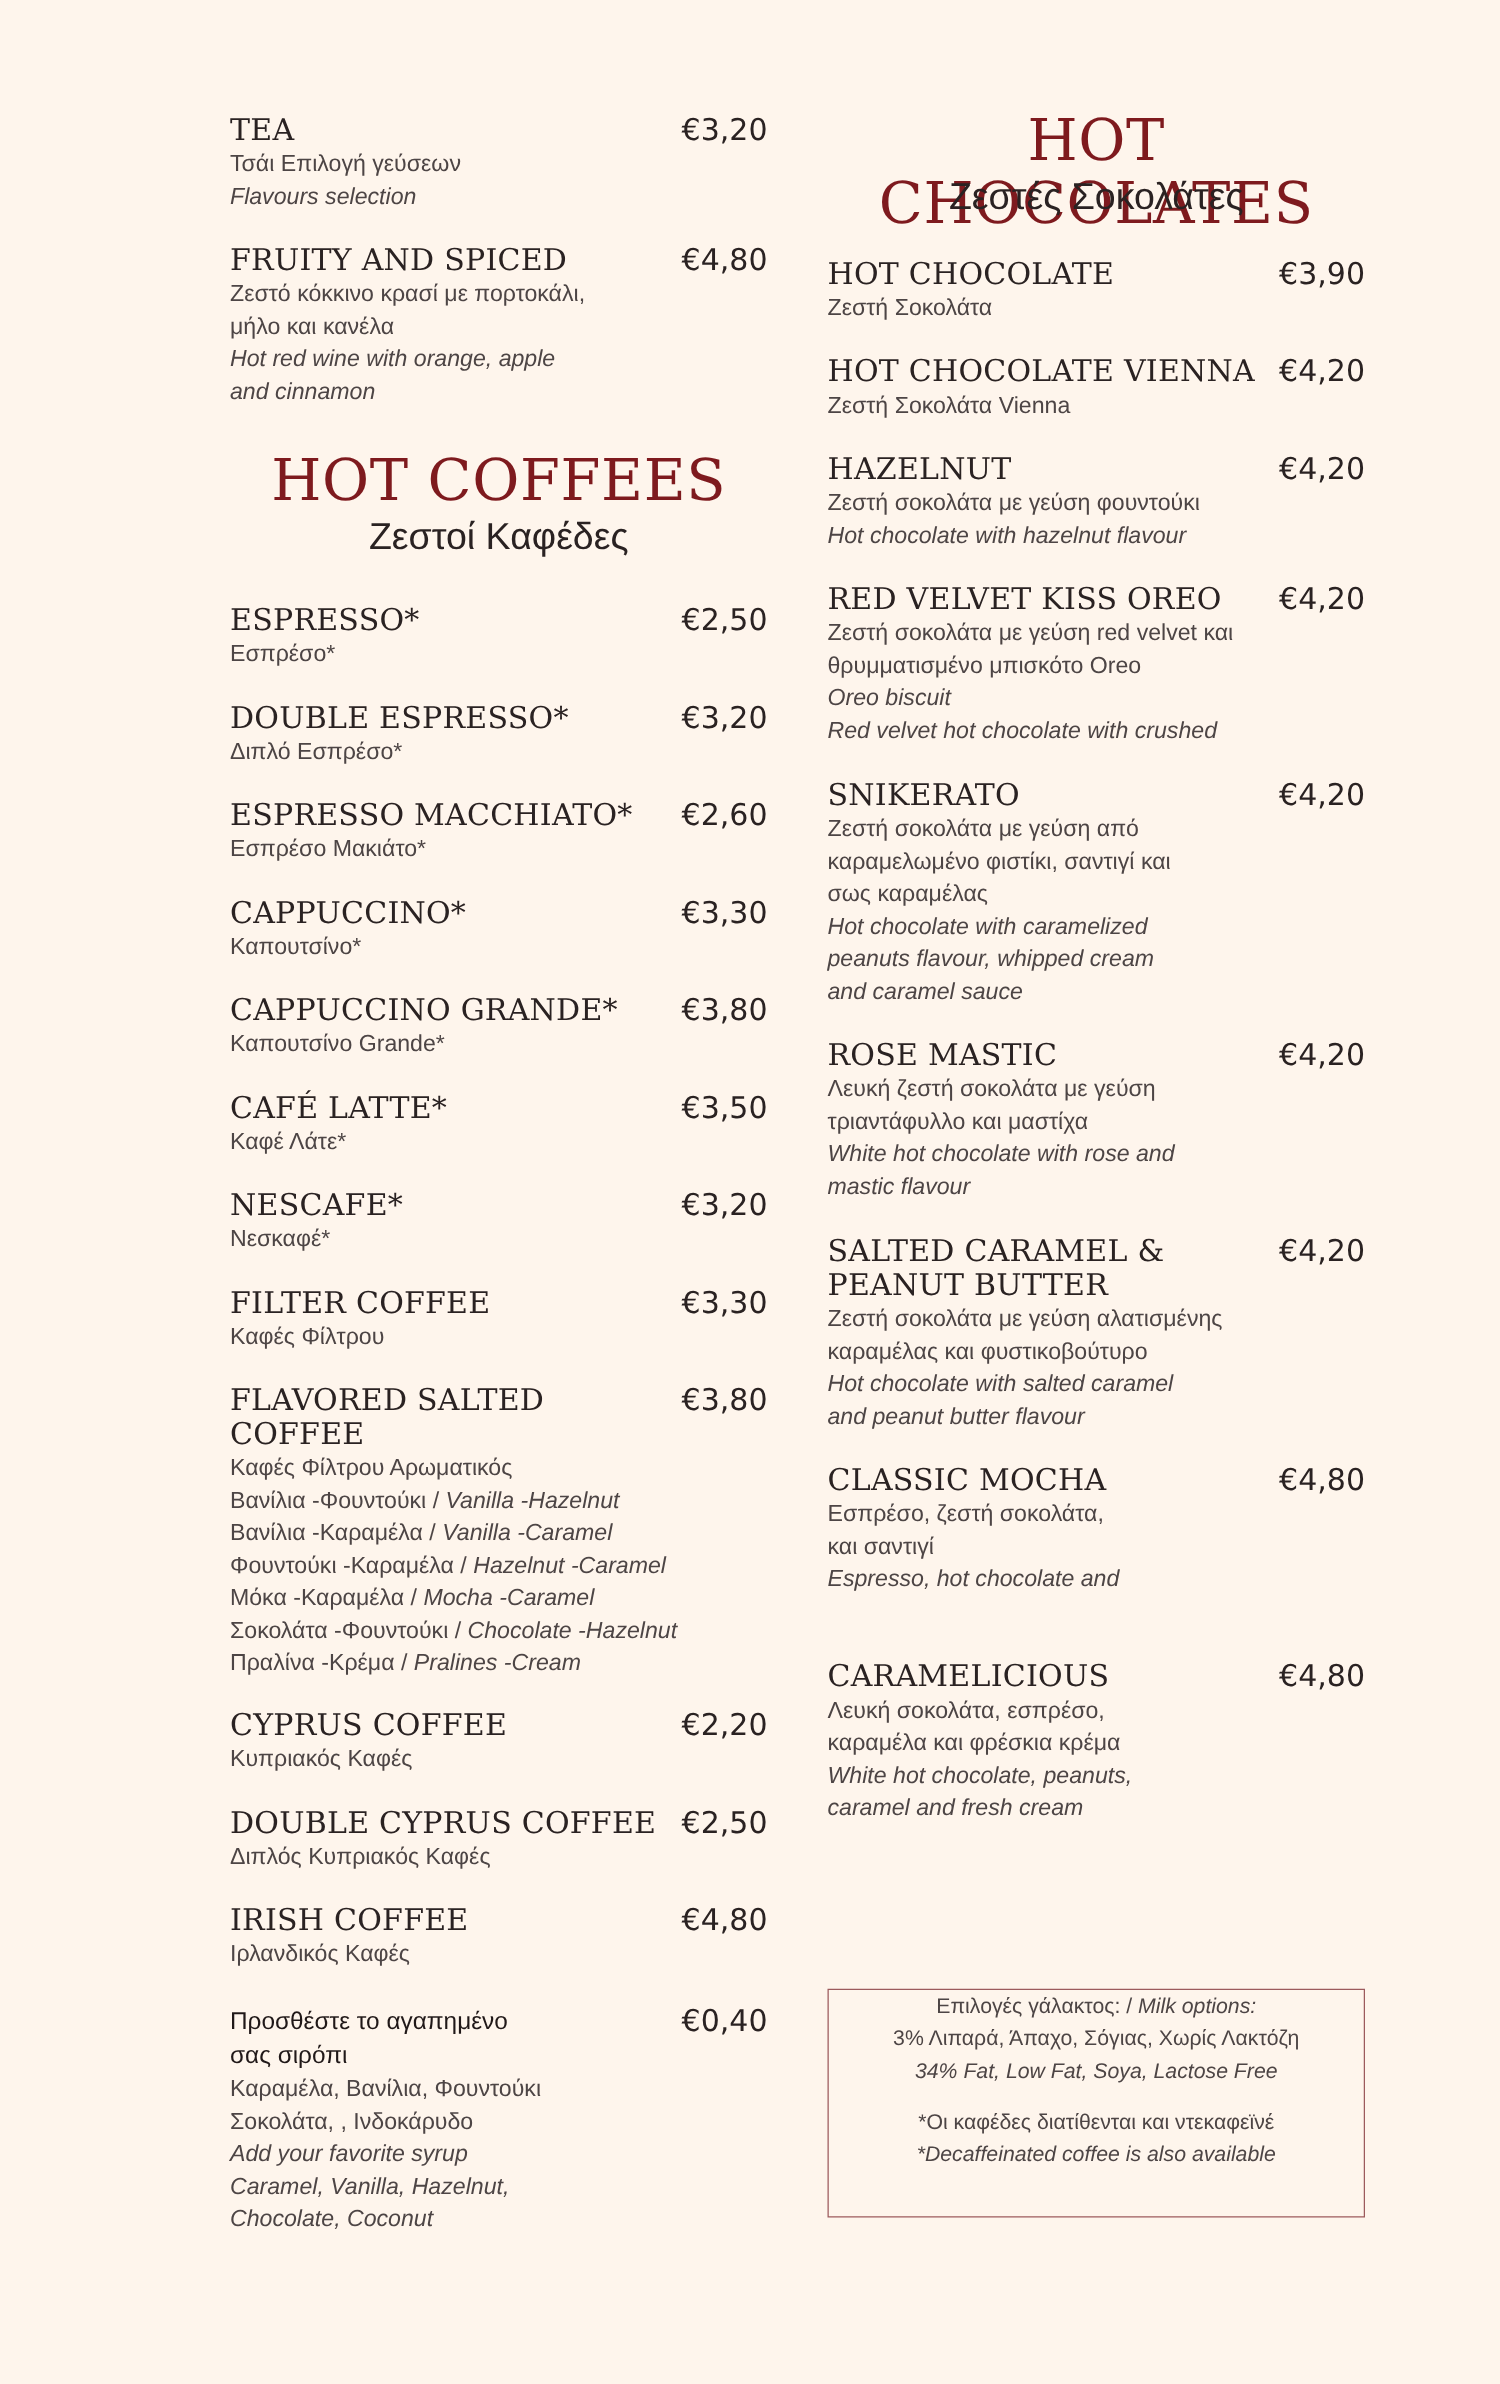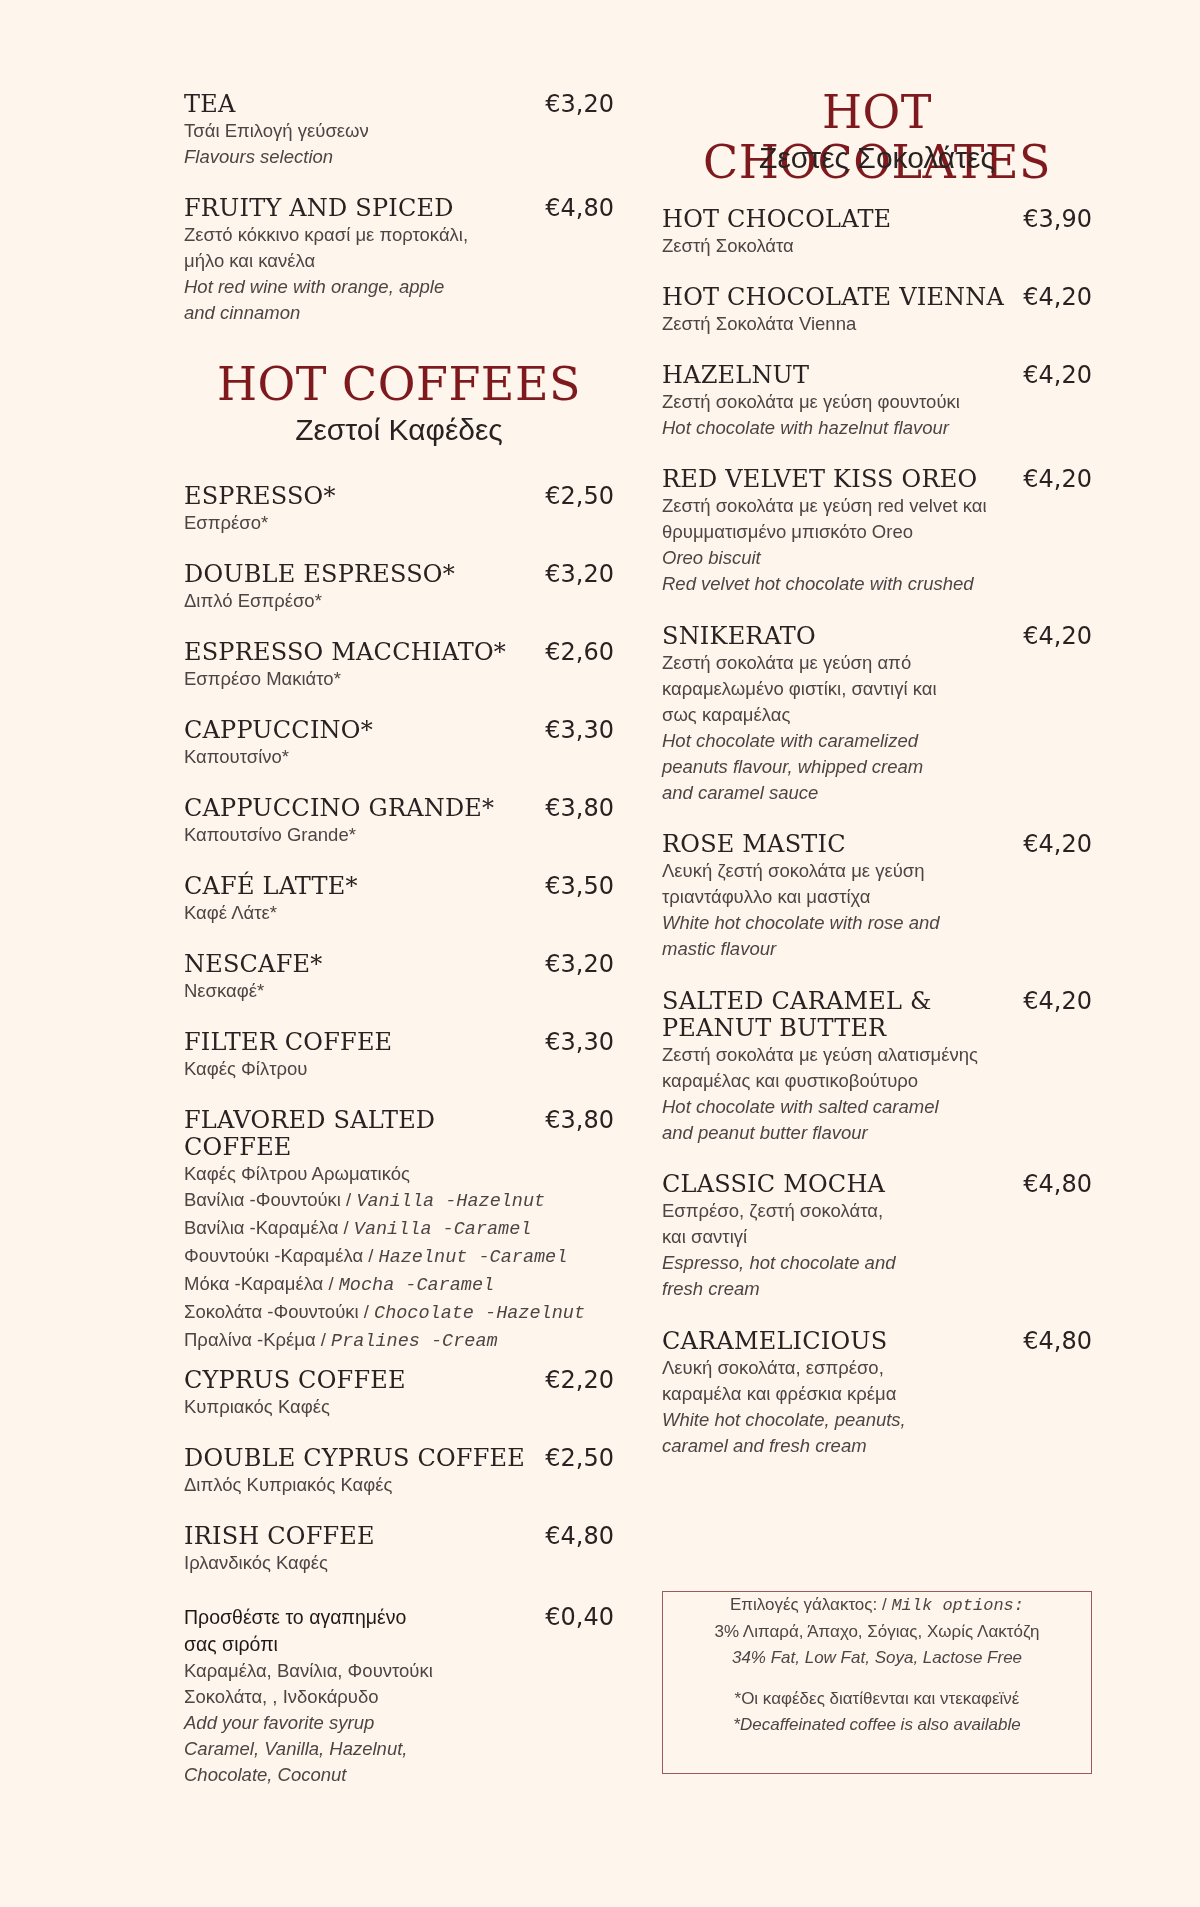--- a/index.html
+++ b/index.html
@@ -39,21 +39,21 @@
       font-weight: normal;
     }
     .line {
       font-family: "Liberation Sans", sans-serif;
       font-size: 18.5px;
       line-height: 26px;
       color: #4d4545;
       white-space: nowrap;
     }
     .line.italic { font-style: italic; }
-    .line .it { font-style: italic; font-family: Liberation Mono, monospace; }
+    .line .it { font-style: italic; }
     .syrup-name {
       font-family: Liberation Sans, sans-serif;
       font-size: 19.5px;
       line-height: 27px;
       color: #201818;
     }
     .section-title {
       position: absolute;
       text-align: center;
       font-family: "DejaVu Serif", serif;
@@ -301,21 +301,20 @@
 </div>
 
 <div class="item right-col-item" style="top:1171px">
   <div class="item-head">
     <span class="item-name">CLASSIC MOCHA</span>
     <span class="item-price">€4,80</span>
   </div>
   <div class="line">Εσπρέσο, ζεστή σοκολάτα,</div>
   <div class="line">και σαντιγί</div>
   <div class="line italic">Espresso, hot chocolate and</div>
-  <div class="line italic">fresh cream</div>
 </div>
 
 <div class="item right-col-item" style="top:1328px">
   <div class="item-head">
     <span class="item-name">CARAMELICIOUS</span>
     <span class="item-price">€4,80</span>
   </div>
   <div class="line">Λευκή σοκολάτα, εσπρέσο,</div>
   <div class="line">καραμέλα και φρέσκια κρέμα</div>
   <div class="line italic">White hot chocolate, peanuts,</div>

